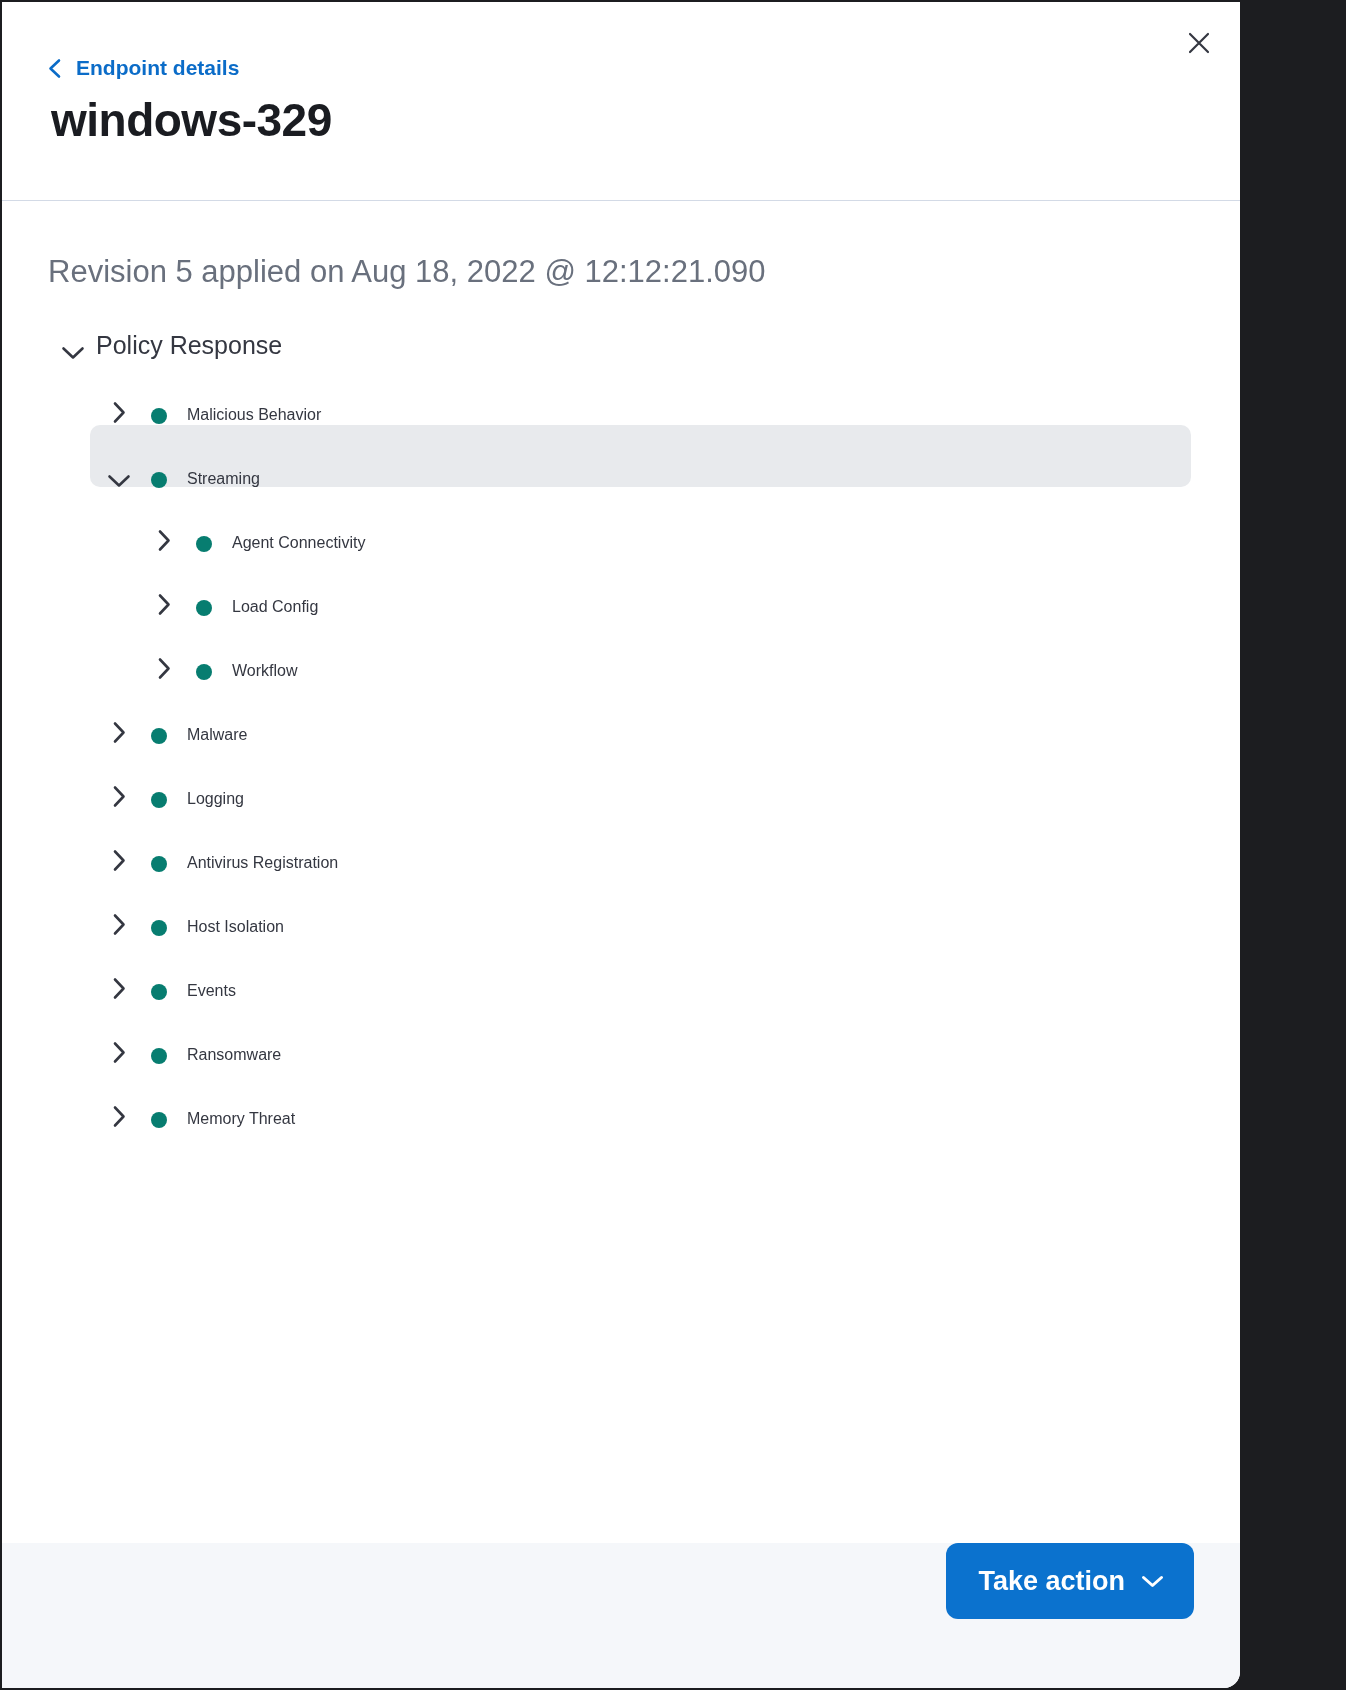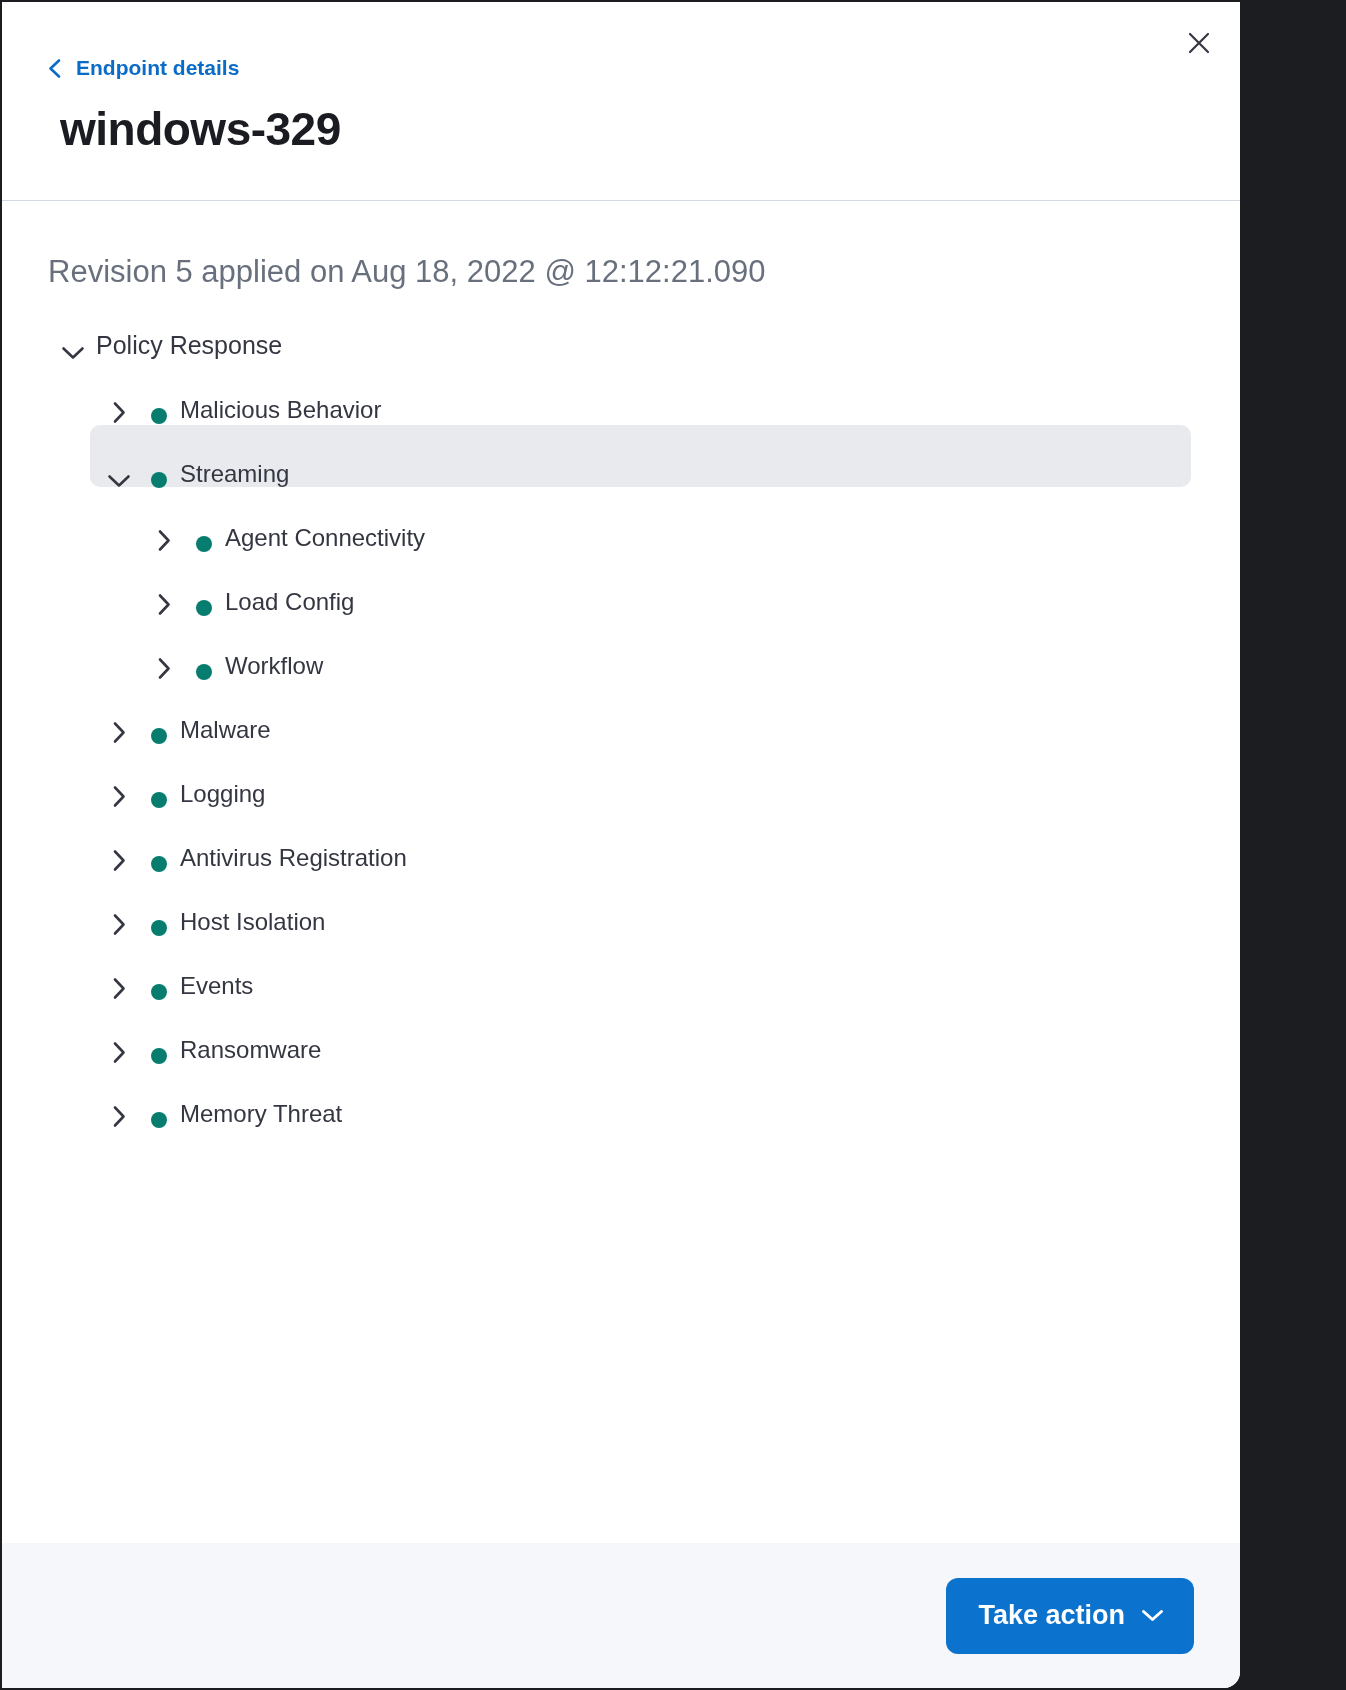--- a/index.html
+++ b/index.html
@@ -28,21 +28,21 @@
   }
   .back-link {
     position: absolute; left: 46px; top: 54px;
     display: flex; align-items: center; gap: 15px;
     color: var(--link-blue);
     font-size: 21px; font-weight: 700;
     text-decoration: none; cursor: pointer;
   }
   .page-title {
     position: absolute; left: 46px; top: 88px;
-    margin: 12px;
+    margin: 3px;
     font-size: 46px; font-weight: 700;
     letter-spacing: -0.5px;
     color: var(--text-title);
   }
   .divider {
     position: absolute; top: 198px; left: 0; right: 0;
     height: 1px; background: var(--divider);
   }
   
   .revision {
@@ -73,31 +73,31 @@
   .lvl0 .chev { margin-left: 58px; }
   .lvl1 .chev { margin-left: 104px; }
   .lvl2 .chev { margin-left: 149px; }
   .dot {
     width: 16px; height: 16px; flex: 0 0 16px;
     margin-left: 19px;
     border-radius: 50%;
     background: var(--success-teal);
   }
   .tree-label {
-    margin-left: 13px;
-    font-size: 24px; color: var(--text-dark);
+    margin-left: 20px;
+    font-size: 16px; color: var(--text-dark);
     white-space: nowrap;
   }
   .lvl0 .tree-label { margin-left: 10px; font-size: 25px; }
   
   .flyout-footer {
     position: absolute; left: 0; right: 0; bottom: 0;
     height: 145px;
     background: var(--footer-bg);
-    display: flex; align-items: center; justify-content: flex-end;
+    display: flex; justify-content: flex-end;
   }
   .take-action-btn {
     margin-right: 46px;
     height: 76px;
     padding: 0 30px 0 32px;
     background: var(--button-blue);
     color: #ffffff;
     border: none; border-radius: 12px;
     font-family: inherit;
     font-size: 27px; font-weight: 700;

